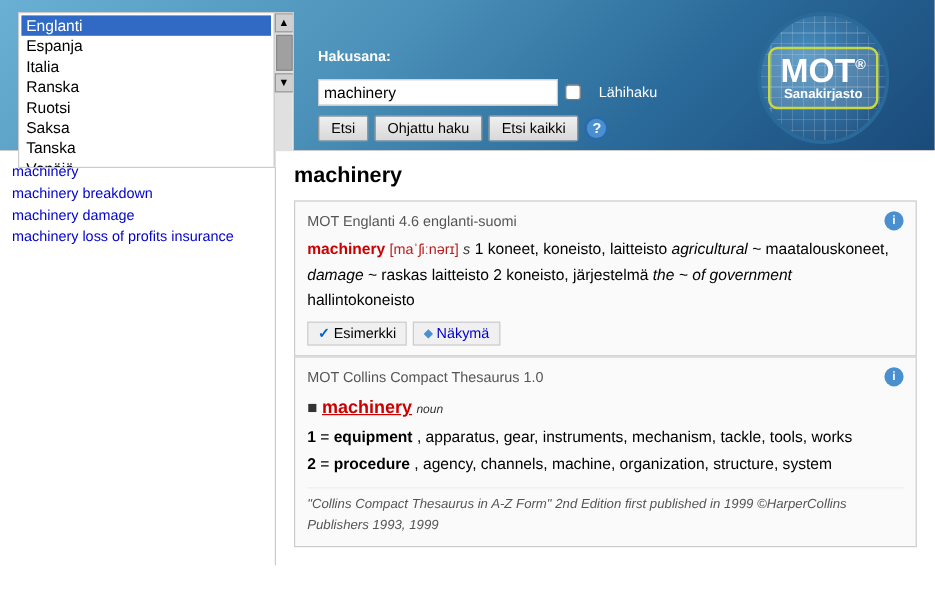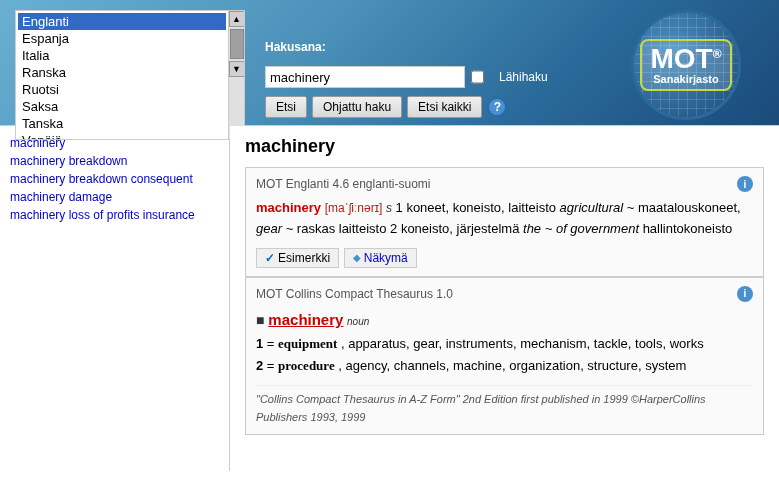--- a/index.html
+++ b/index.html
@@ -331,21 +331,20 @@
     .def-line {
       font-size: 13px;
       line-height: 1.6;
       margin-top: 2px;
     }
     .def-num {
       font-weight: bold;
     }
     .bold-word {
       font-weight: bold;
-      font-family: Liberation Serif, serif;
     }
 
     .source-note {
       font-size: 11px;
       color: #555;
       font-style: italic;
       border-top: 1px solid #eee;
       margin-top: 8px;
       padding-top: 5px;
     }
@@ -405,39 +404,38 @@
       </div>
     </div>
   </div>
 </div>
 
 <div class="main-area">
 
   <div class="left-panel" id="suggestion-list">
       <a class="suggestion-link" href="#">machinery</a>
       <a class="suggestion-link" href="#">machinery breakdown</a>
-      <a class="suggestion-link" href="#">machinery breakdown consequent</a>
       <a class="suggestion-link" href="#">machinery damage</a>
       <a class="suggestion-link" href="#">machinery loss of profits insurance</a>
     </div>
 
   <div class="right-panel">
     <div class="entry-title">machinery</div>
 
     <div class="dict-section">
       <div class="dict-header">
         <span>MOT Englanti 4.6 englanti-suomi</span>
         <div class="info-icon">i</div>
       </div>
       <div class="dict-content">
         <p>
           <span class="headword">machinery</span>
           <span class="pronunciation"> [maˈʃiːnərɪ]</span>
           <span class="pos"> <em>s</em></span>
-          <span> 1 koneet, koneisto, laitteisto <em>agricultural</em> ~ maatalouskoneet, <em>gear</em> ~ raskas laitteisto 2 koneisto, järjestelmä <em>the ~ of government</em> hallintokoneisto</span>
+          <span> 1 koneet, koneisto, laitteisto <em>agricultural</em> ~ maatalouskoneet, <em>damage</em> ~ raskas laitteisto 2 koneisto, järjestelmä <em>the ~ of government</em> hallintokoneisto</span>
         </p>
         <span class="indent"></span>
       </div>
       <div class="btn-toolbar">
         <button class="esimerkki-btn">
           <span class="checkmark">✓</span>
           <span>Esimerkki</span>
         </button>
         <button class="nakyma-btn">
           <span class="diamond">◆</span>

